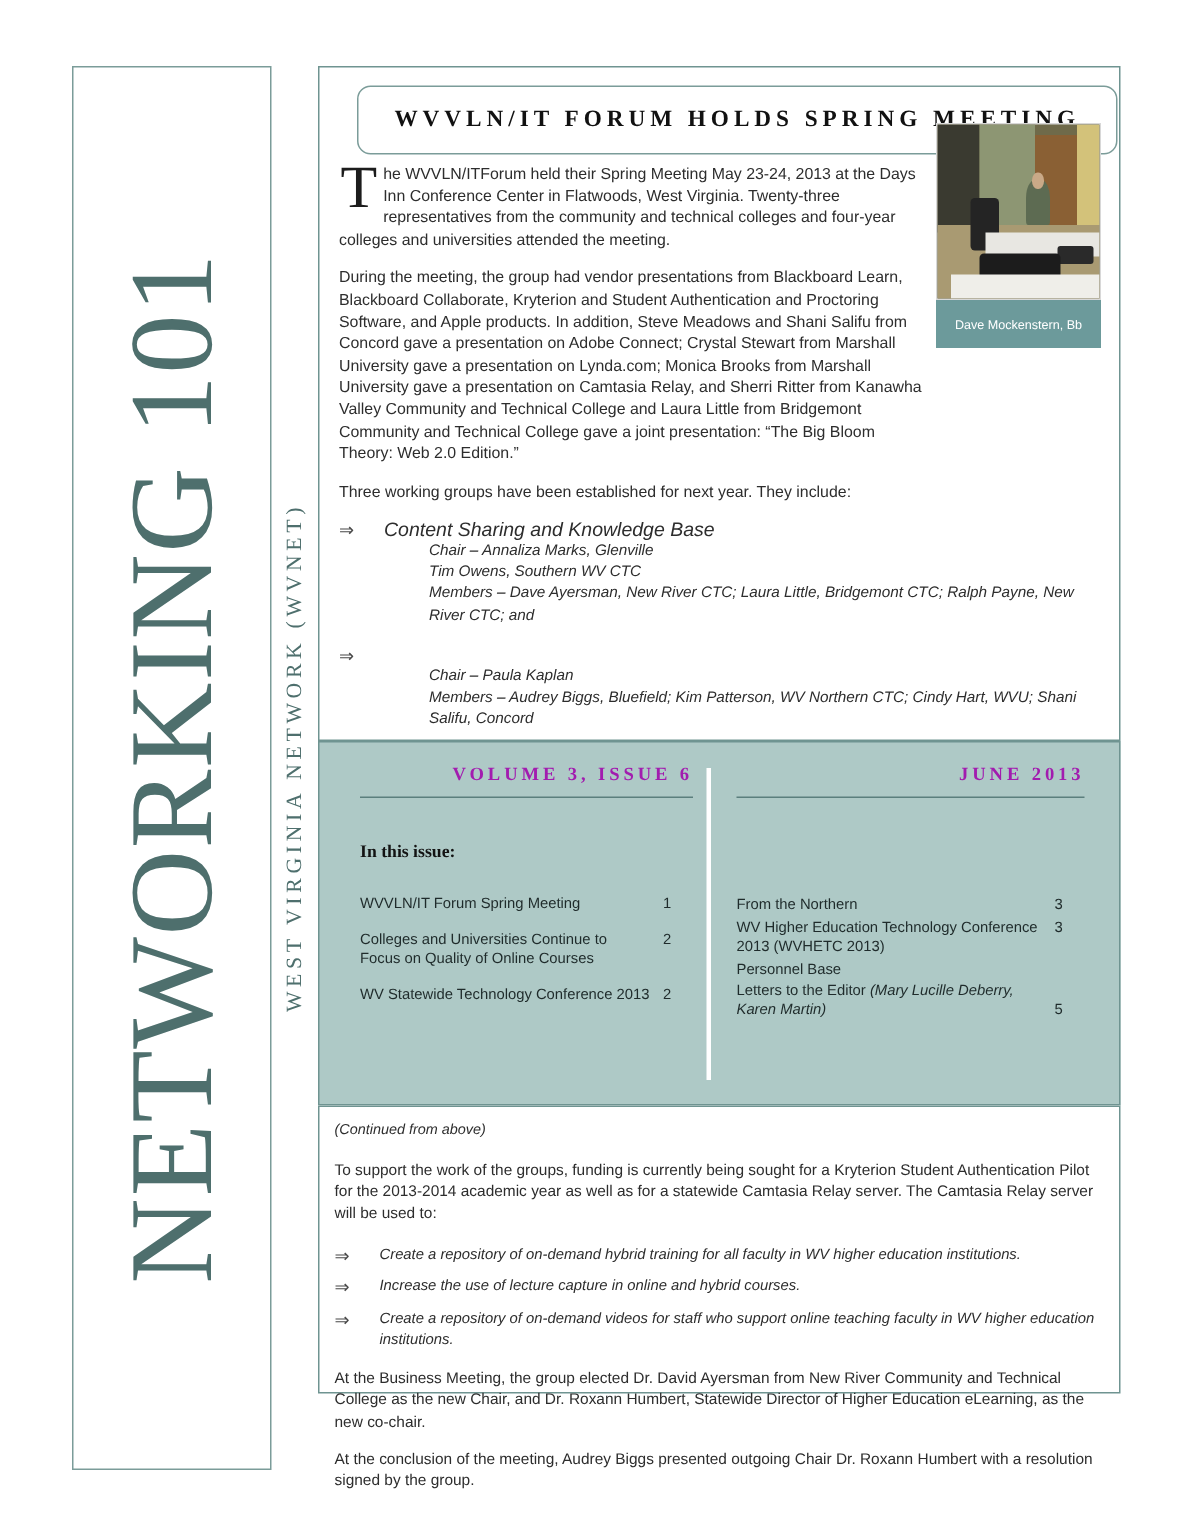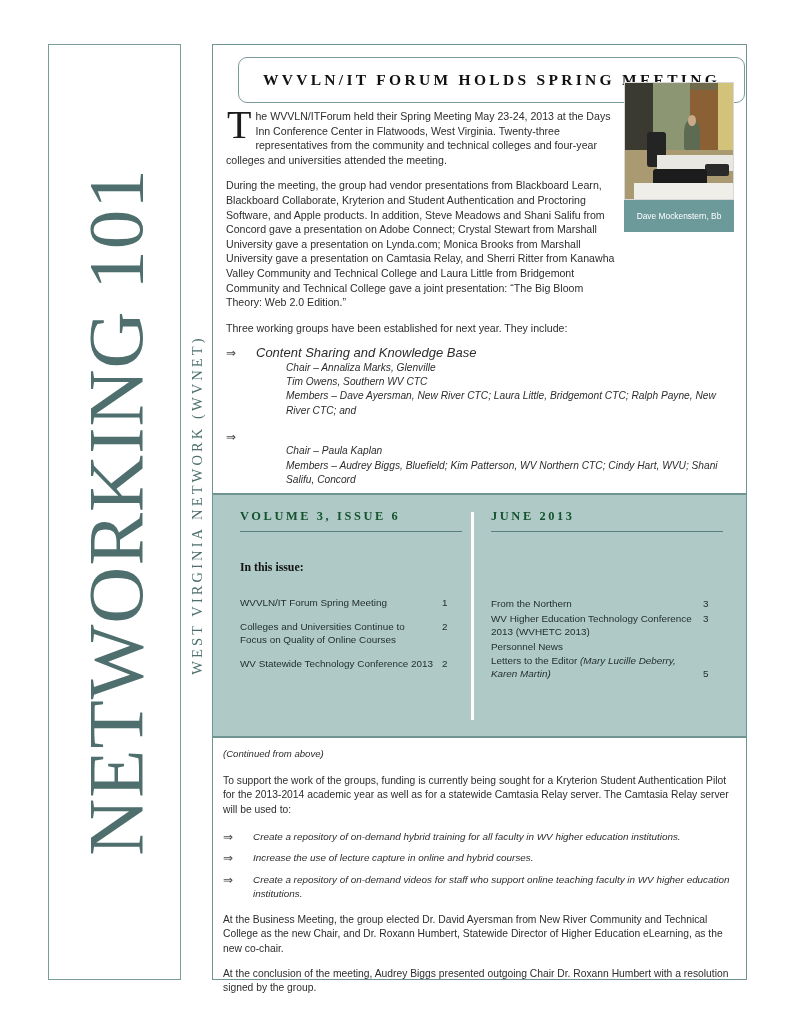--- a/index.html
+++ b/index.html
@@ -83,21 +83,21 @@
     top: 494px;
     width: 535px;
     height: 243px;
     background: #aec9c6;
     border-color: #6f9491;
   }
   .panel-bottom {
     left: 212px;
     top: 737px;
     width: 535px;
-    height: 243px;
+    height: 192px;
   }
 
   
   .headline-box {
     position: absolute;
     left: 25px;
     top: 12px;
     width: 507px;
     height: 46px;
     border: 1px solid #7b9c99;
@@ -238,22 +238,22 @@
     position: absolute;
     left: 278px;
     top: 14px;
     width: 232px;
   }
   .toc-heading {
     font-family: "Liberation Serif", serif;
     font-weight: bold;
     font-size: 12.4px;
     letter-spacing: 2.6px;
-    color: #14532d;
-    text-align: left;
+    color: #a21caf;
+    text-align: right;
     padding-bottom: 7px;
   }
   .toc-rule {
     height: 1.4px;
     background: #5b7f7d;
     margin-bottom: 28px;
   }
   .in-this-issue {
     font-family: "Liberation Serif", serif;
     font-weight: bold;
@@ -414,21 +414,21 @@
 
         <div class="toc-item tight">
           <span class="toc-label">From the Northern</span>
           <span class="toc-page">3</span>
         </div>
         <div class="toc-item tight">
           <span class="toc-label">WV Higher Education Technology Conference 2013 (WVHETC 2013)</span>
           <span class="toc-page toc-page-top">3</span>
         </div>
         <div class="toc-item tight">
-          <span class="toc-label">Personnel News</span>
+          <span class="toc-label">Personnel Base</span>
           <span class="toc-page toc-page-top"></span>
         </div>
         <div class="toc-item tight">
           <span class="toc-label"><span>Letters to the Editor </span><em>(Mary Lucille Deberry, Karen Martin)</em></span>
           <span class="toc-page toc-page-bot">5</span>
         </div>
       </div>
     </div>
   </div>
 

